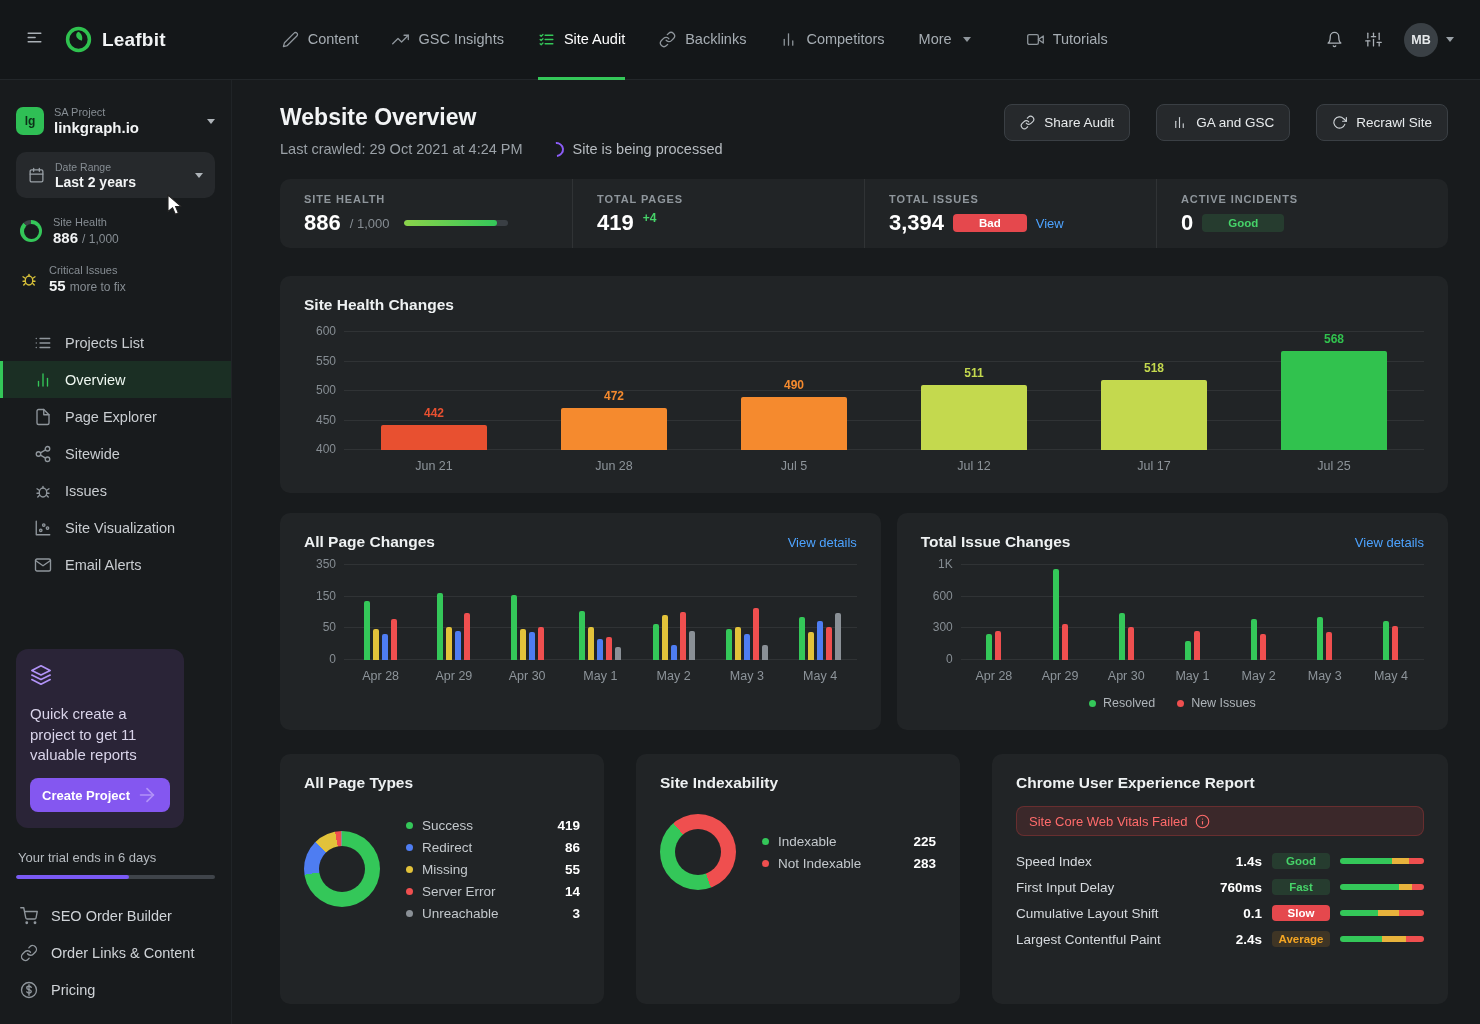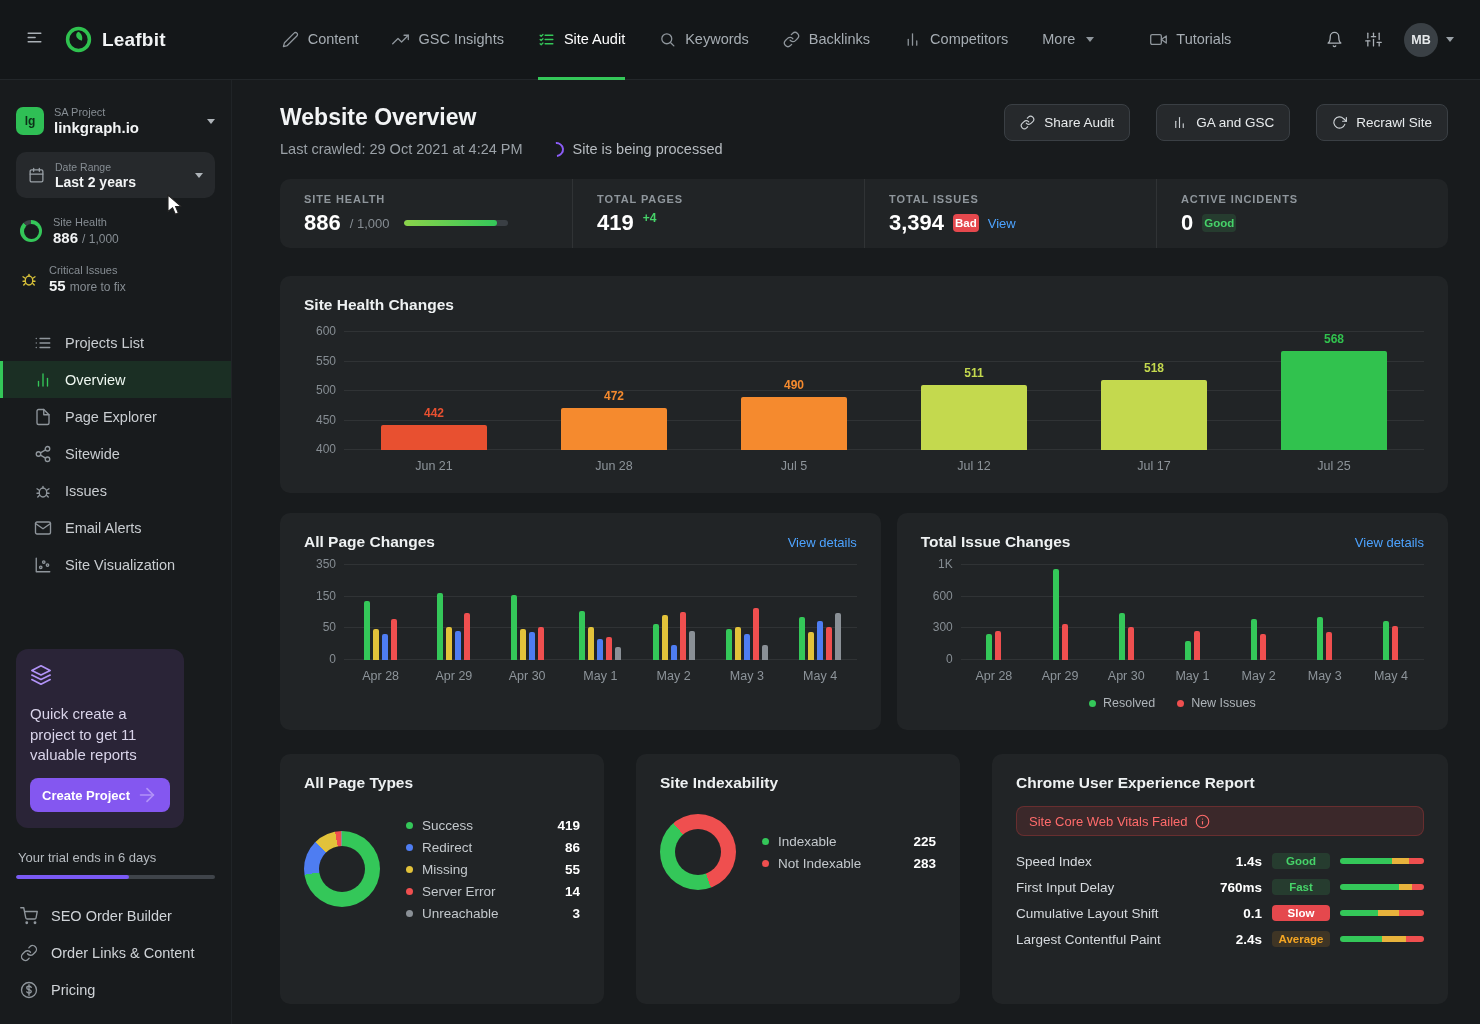--- a/index.html
+++ b/index.html
@@ -96,21 +96,21 @@
   .stats{display:grid;grid-template-columns:repeat(4,1fr);background:var(--card);border-radius:10px;margin-top:22px}
   .stat{padding:14px 24px}
   .stat+.stat{border-left:1px solid var(--border)}
   .stat-label{font-size:11px;letter-spacing:.9px;color:#8f969c;font-weight:700}
   .stat-row{display:flex;align-items:center;gap:9px;margin-top:7px}
   .stat-val{font-size:22px;font-weight:700;color:#fff;line-height:1}
   .stat-dim{font-size:13px;color:var(--muted2)}
   .delta{color:var(--green2);font-size:12px;font-weight:700;position:relative;top:-5px}
   .sh-track{width:104px;height:6px;border-radius:3px;background:#3a3f44;margin-left:6px;overflow:hidden}
   .sh-fill{height:100%;border-radius:3px;background:linear-gradient(90deg,#8bd34a,#34c759)}
-  .chip{border-radius:4px;padding:3px 2px;font-size:11.5px;font-weight:700;display:inline-block}
+  .chip{border-radius:4px;padding:3px 26px;font-size:11.5px;font-weight:700;display:inline-block}
   .chip-bad{background:#e5484d;color:#fff}
   .chip-good{background:rgba(70,211,105,.14);color:var(--green2)}
   .chip-average{background:rgba(245,166,35,.14);color:#f5a623}
   .view-link{color:var(--blue);font-size:13px;cursor:pointer}
   
   .card{background:var(--card);border-radius:10px;padding:20px 24px}
   .card-head{display:flex;align-items:center;justify-content:space-between}
   .card-title{font-size:15.5px;font-weight:700;color:#eef1f2}
   .shc-card{margin-top:28px}
   .plot{position:relative;margin-left:40px;margin-top:18px}
@@ -194,27 +194,20 @@
             <path d="M10 12h11"></path>
             <path d="M10 18h11"></path>
             <path d="M3 6l1.5 1.5L7 5"></path>
             <path d="M3 12l1.5 1.5L7 11"></path>
             <path d="M3 18l1.5 1.5L7 17"></path>
           </svg>
         <span>Site Audit</span>
       </a>
       <a class="nav-item">
         <svg class="ic" viewBox="0 0 24 24">
-            <circle cx="11" cy="11" r="7"></circle>
-            <line x1="21" y1="21" x2="16.5" y2="16.5"></line>
-          </svg>
-        <span>Keywords</span>
-      </a>
-      <a class="nav-item">
-        <svg class="ic" viewBox="0 0 24 24">
             <path d="M10 13a5 5 0 0 0 7.54.54l3-3a5 5 0 0 0-7.07-7.07l-1.72 1.71"></path>
             <path d="M14 11a5 5 0 0 0-7.54-.54l-3 3a5 5 0 0 0 7.07 7.07l1.71-1.71"></path>
           </svg>
         <span>Backlinks</span>
       </a>
       <a class="nav-item">
         <svg class="ic" viewBox="0 0 24 24">
             <line x1="6" y1="20" x2="6" y2="12"></line>
             <line x1="12" y1="20" x2="12" y2="4"></line>
             <line x1="18" y1="20" x2="18" y2="14"></line>
@@ -354,33 +347,33 @@
             <path d="M7 15H4"></path>
             <path d="M7 18l-2 2"></path>
             <path d="M17 11l3-2"></path>
             <path d="M17 15h3"></path>
             <path d="M17 18l2 2"></path>
           </svg>
         <span>Issues</span>
       </li>
       <li>
         <svg class="ic ic18" viewBox="0 0 24 24">
-            <rect x="2" y="4" width="20" height="16" rx="2"></rect>
-            <polyline points="22 6 12 13 2 6"></polyline>
-          </svg>
-        <span>Email Alerts</span>
-      </li>
-      <li>
-        <svg class="ic ic18" viewBox="0 0 24 24">
             <path d="M3 3v18h18"></path>
             <circle cx="9" cy="15" r="1.6"></circle>
             <circle cx="13" cy="8" r="1.6"></circle>
             <circle cx="18" cy="12" r="1.6"></circle>
           </svg>
         <span>Site Visualization</span>
+      </li>
+      <li>
+        <svg class="ic ic18" viewBox="0 0 24 24">
+            <rect x="2" y="4" width="20" height="16" rx="2"></rect>
+            <polyline points="22 6 12 13 2 6"></polyline>
+          </svg>
+        <span>Email Alerts</span>
       </li>
     </ul>
 
     <div class="side-spacer"></div>
 
     <div class="promo">
       <svg class="ic" viewBox="0 0 24 24">
           <polygon points="12 2 2 7 12 12 22 7 12 2"></polygon>
           <polyline points="2 12 12 17 22 12"></polyline>
           <polyline points="2 17 12 22 22 17"></polyline>

